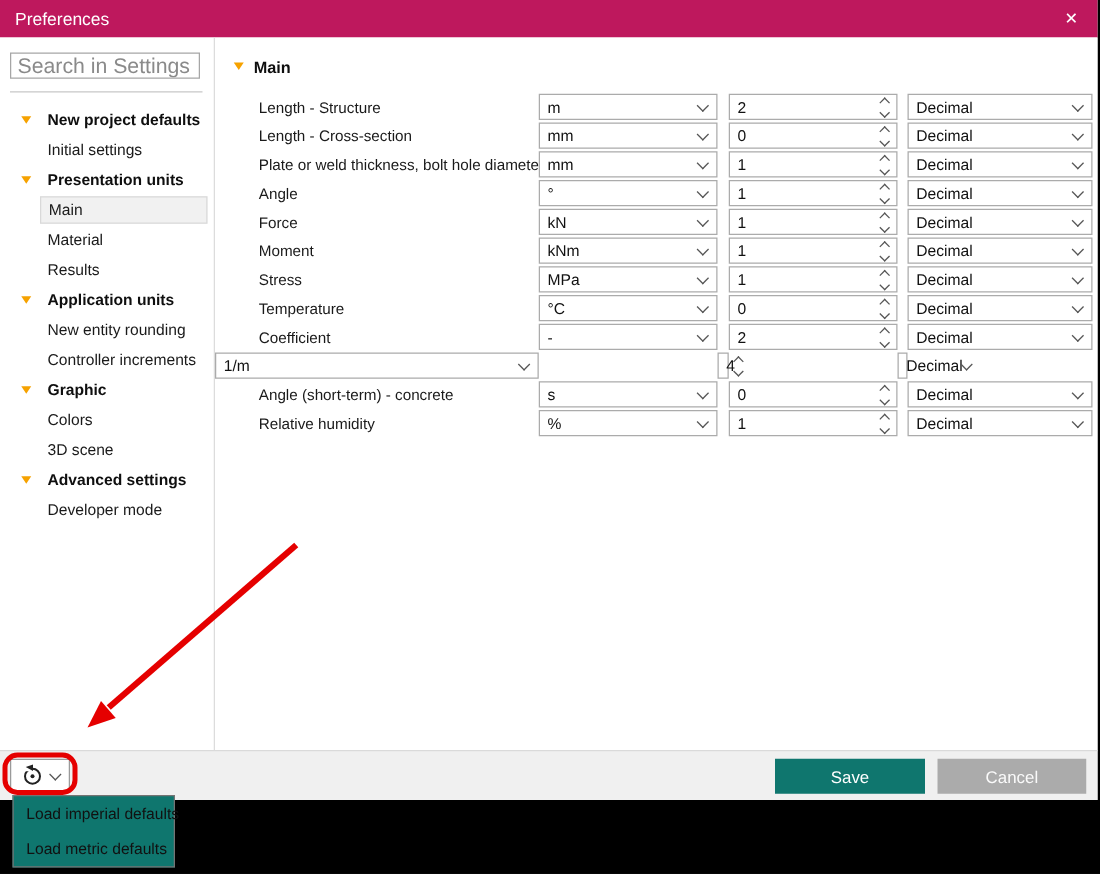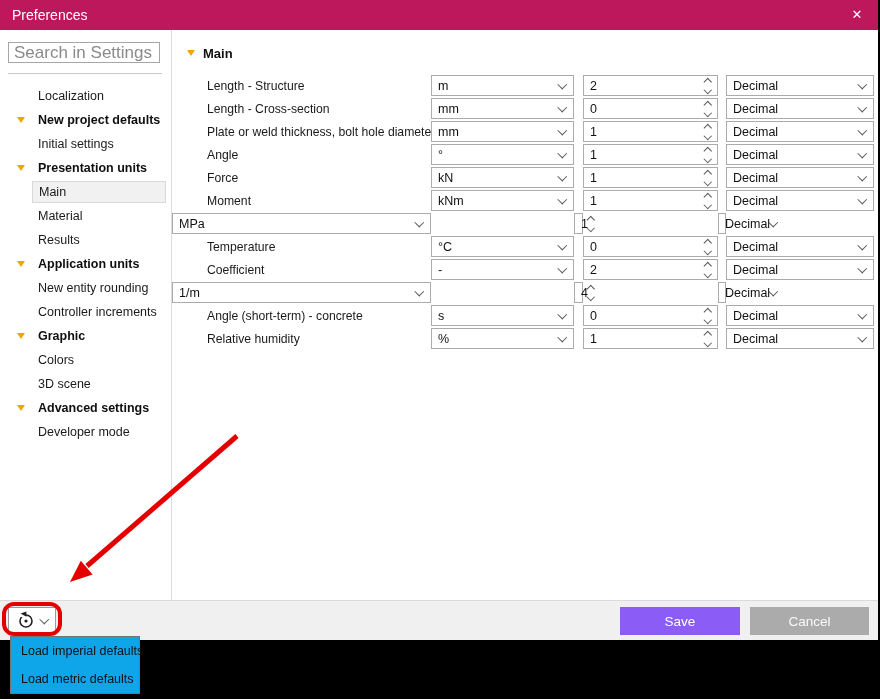--- a/index.html
+++ b/index.html
@@ -59,25 +59,25 @@
   
   #footer { position:absolute; left:0; top:600px; width:878px; height:40px; background:#F0F0F0;
     border-top:1px solid #DADADA; }
   #reset-btn { position:absolute; left:8px; top:6px; width:48px; height:26px; background:#fff;
     border:1px solid #9a9a9a; display:flex; align-items:center; justify-content:center; gap:5px;
     cursor:pointer; }
   #reset-btn .chev { margin:0 0 0 0; margin-top:-2px; }
   .footer-btn { position:absolute; top:6px; height:28px; border:none; color:#fff; font-size:13.5px;
     font-family:"Liberation Sans", sans-serif; display:flex; align-items:center; justify-content:center;
     cursor:pointer; }
-  #save-btn { left:620px; width:120px; background:#8b5cf6; }
+  #save-btn { left:620px; width:120px; background:#0f766e; }
   #cancel-btn { left:750px; width:119px; background:#ABABAB; color:#FAFAFA; }
 
   
-  #defaults-menu { position:absolute; left:10px; top:636px; width:130px; background:#0ea5e9;
+  #defaults-menu { position:absolute; left:10px; top:636px; width:130px; background:#0f766e;
     border:1px solid #747474; z-index:80; }
   .menu-item { height:28px; line-height:28px; padding-left:10px; font-size:12.5px; color:#111;
     white-space:nowrap; cursor:pointer; }
 
   
   #red-ring { position:absolute; left:2px; top:602px; width:60px; height:34px;
     border:4px solid #E50000; border-radius:12px; z-index:90; pointer-events:none; }
   #arrow-overlay { position:absolute; left:0; top:0; width:880px; height:699px; z-index:85;
     pointer-events:none; }
 </style>
@@ -90,21 +90,20 @@
 
     <div id="titlebar">
       <span id="title-text">Preferences</span>
       <span id="close-btn">✕</span>
     </div>
 
     <div id="sidebar">
       <input id="search-input" value="" placeholder="Search in Settings" style="">
       <div id="side-divider"></div>
       <div id="settings-tree">
-          <div class="side-item child"><span>Localization</span></div>
           <div class="side-item section"><span class="tri"></span><span>New project defaults</span></div>
           <div class="side-item child"><span>Initial settings</span></div>
           <div class="side-item section"><span class="tri"></span><span>Presentation units</span></div>
           <div class="side-item child selected"><span>Main</span></div>
           <div class="side-item child"><span>Material</span></div>
           <div class="side-item child"><span>Results</span></div>
           <div class="side-item section"><span class="tri"></span><span>Application units</span></div>
           <div class="side-item child"><span>New entity rounding</span></div>
           <div class="side-item child"><span>Controller increments</span></div>
           <div class="side-item section"><span class="tri"></span><span>Graphic</span></div>
@@ -235,20 +234,21 @@
                 <span class="spin-down"></span>
               </span>
             </div>
             <div></div>
             <div class="combo">
               <span>Decimal</span>
               <span class="chev"></span>
             </div>
           </div>
           <div class="unit-row">
+            <div class="rlabel">Stress</div>
             <div class="combo">
               <span>MPa</span>
               <span class="chev"></span>
             </div>
             <div></div>
             <div class="spin">
               <span>1</span>
               <span class="spinbtns">
                 <span class="spin-up"></span>
                 <span class="spin-down"></span>

